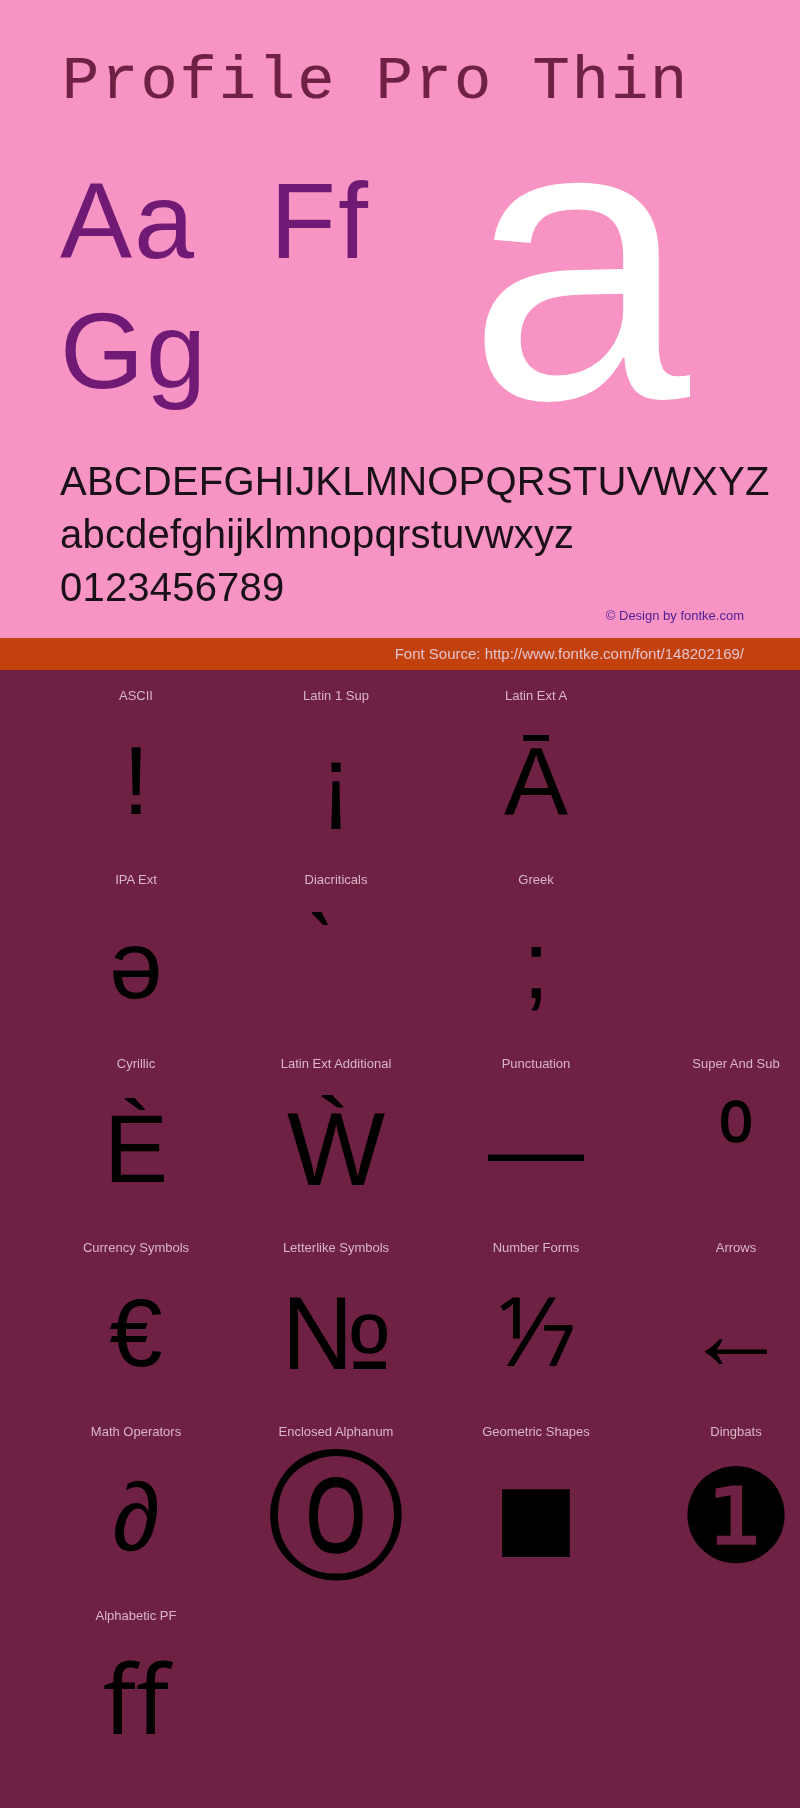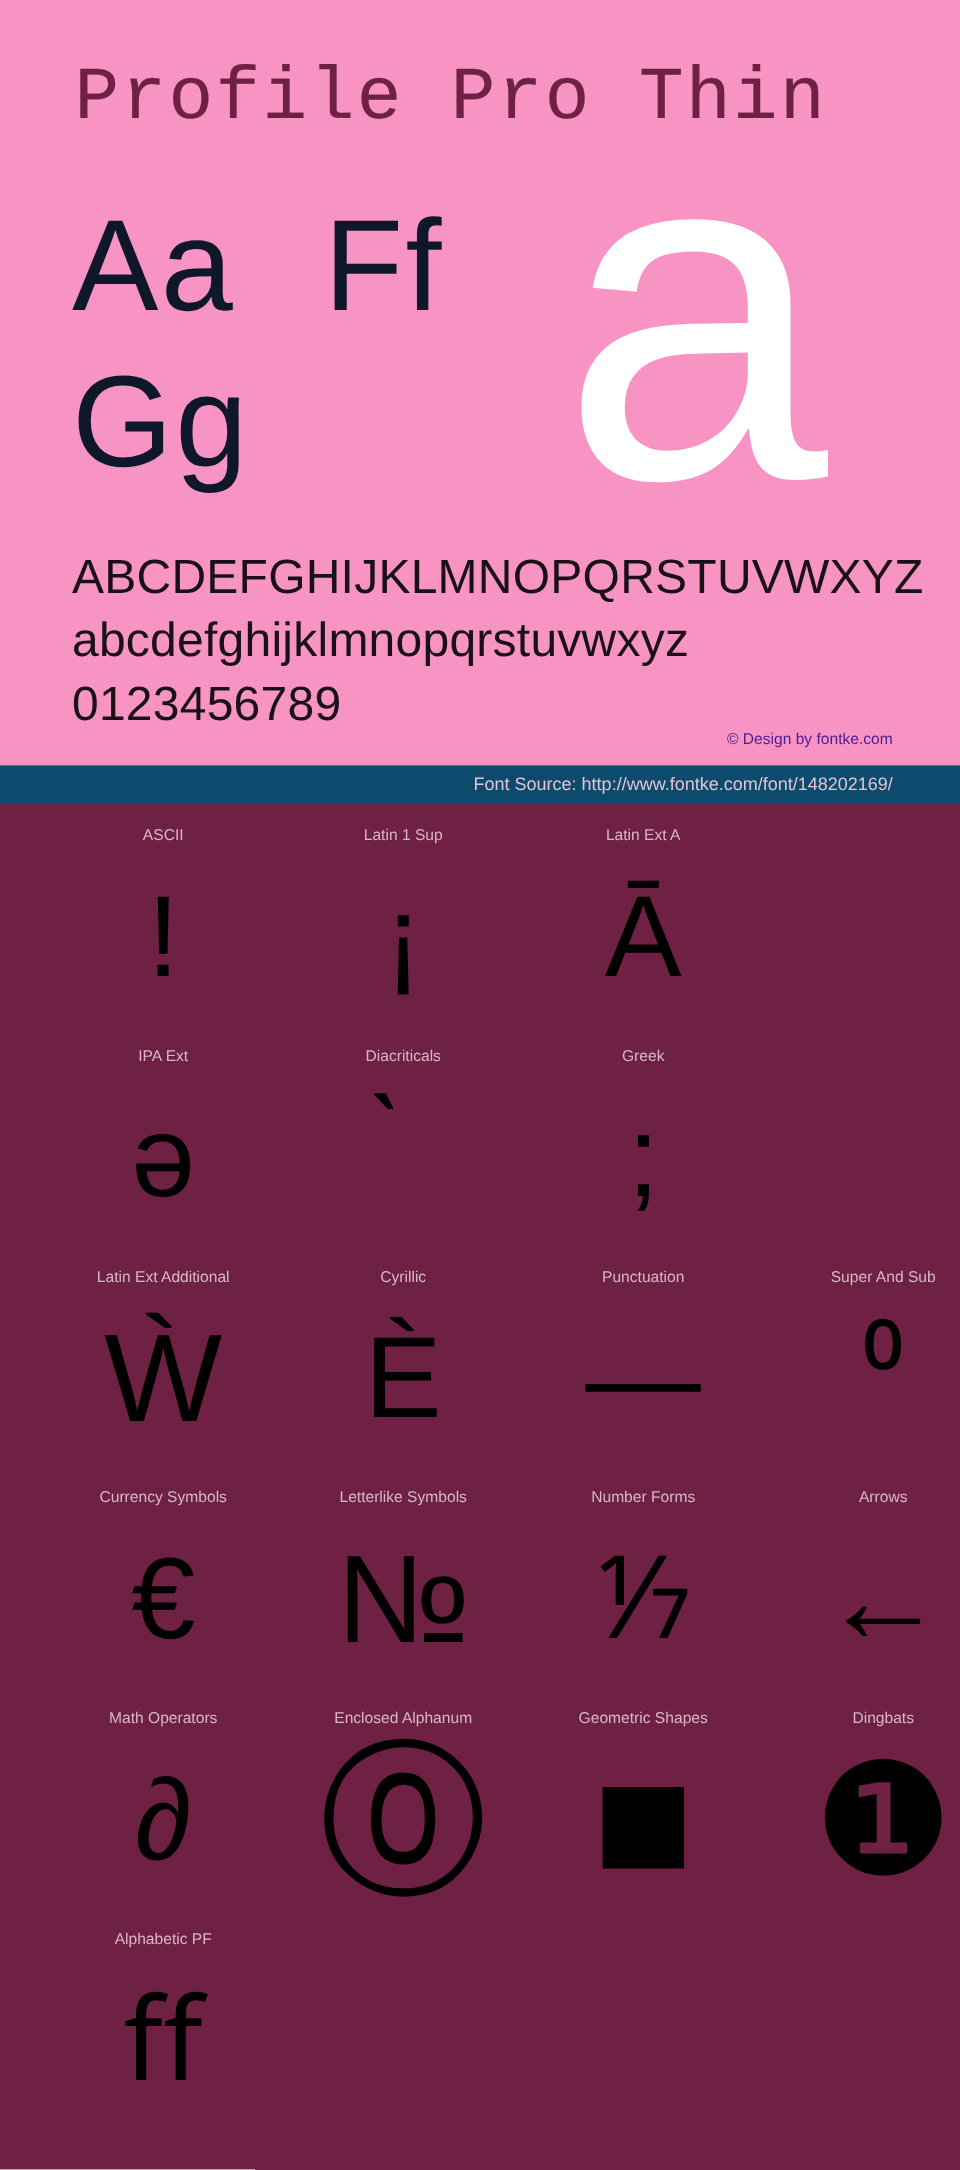--- a/index.html
+++ b/index.html
@@ -68,21 +68,21 @@
     display: flex;
     height: 130px;
     align-items: flex-start;
   }
   .pair {
     width: 240px;
     font-family: "Liberation Sans", sans-serif;
     font-size: 108px;
     line-height: 122px;
     font-weight: 200;
-    color: #0f172a;
+    color: #701a75;
     letter-spacing: 2px;
     white-space: nowrap;
   }
 
   .alpha-block {
     position: absolute;
     left: 60px;
     top: 455px;
     width: 700px;
   }
@@ -106,21 +106,21 @@
     white-space: nowrap;
   }
 
   
   .source-bar {
     position: absolute;
     left: 0;
     top: 638px;
     width: 800px;
     height: 32px;
-    background: #0c4a6e;
+    background: #c2410c;
   }
   .source-text {
     position: absolute;
     right: 56px;
     top: 7px;
     font-family: "Liberation Sans", sans-serif;
     font-size: 15px;
     color: #e3c3d1;
     white-space: nowrap;
   }
@@ -235,28 +235,28 @@
         <div class="cell-glyph">̀</div>
       </div>
       <div class="cell">
         <div class="cell-label">Greek</div>
         <div class="cell-glyph">;</div>
       </div>
     </div>
 
     <div class="grid-row">
       <div class="cell">
+        <div class="cell-label">Cyrillic</div>
+        <div class="cell-glyph">Ѐ</div>
+      </div>
+      <div class="cell">
         <div class="cell-label">Latin Ext Additional</div>
         <div class="cell-glyph wide">Ẁ</div>
       </div>
       <div class="cell">
-        <div class="cell-label">Cyrillic</div>
-        <div class="cell-glyph">Ѐ</div>
-      </div>
-      <div class="cell">
         <div class="cell-label">Punctuation</div>
         <div class="cell-glyph">—</div>
       </div>
       <div class="cell">
         <div class="cell-label">Super And Sub</div>
         <div class="cell-glyph">⁰</div>
       </div>
     </div>
 
     <div class="grid-row">

